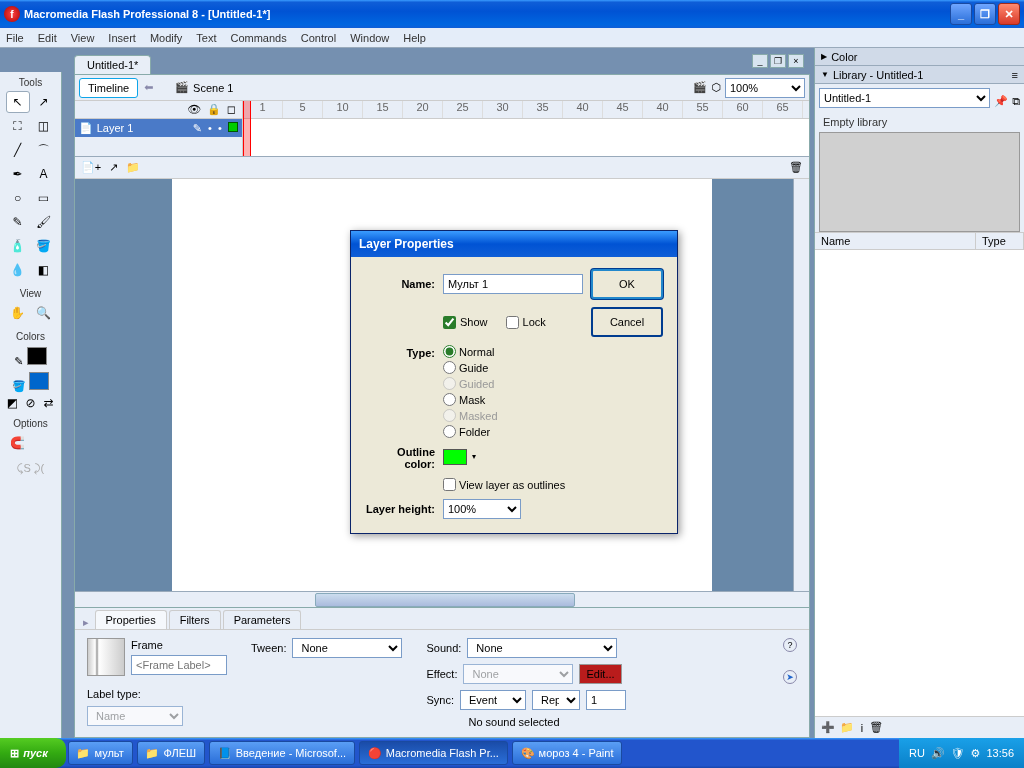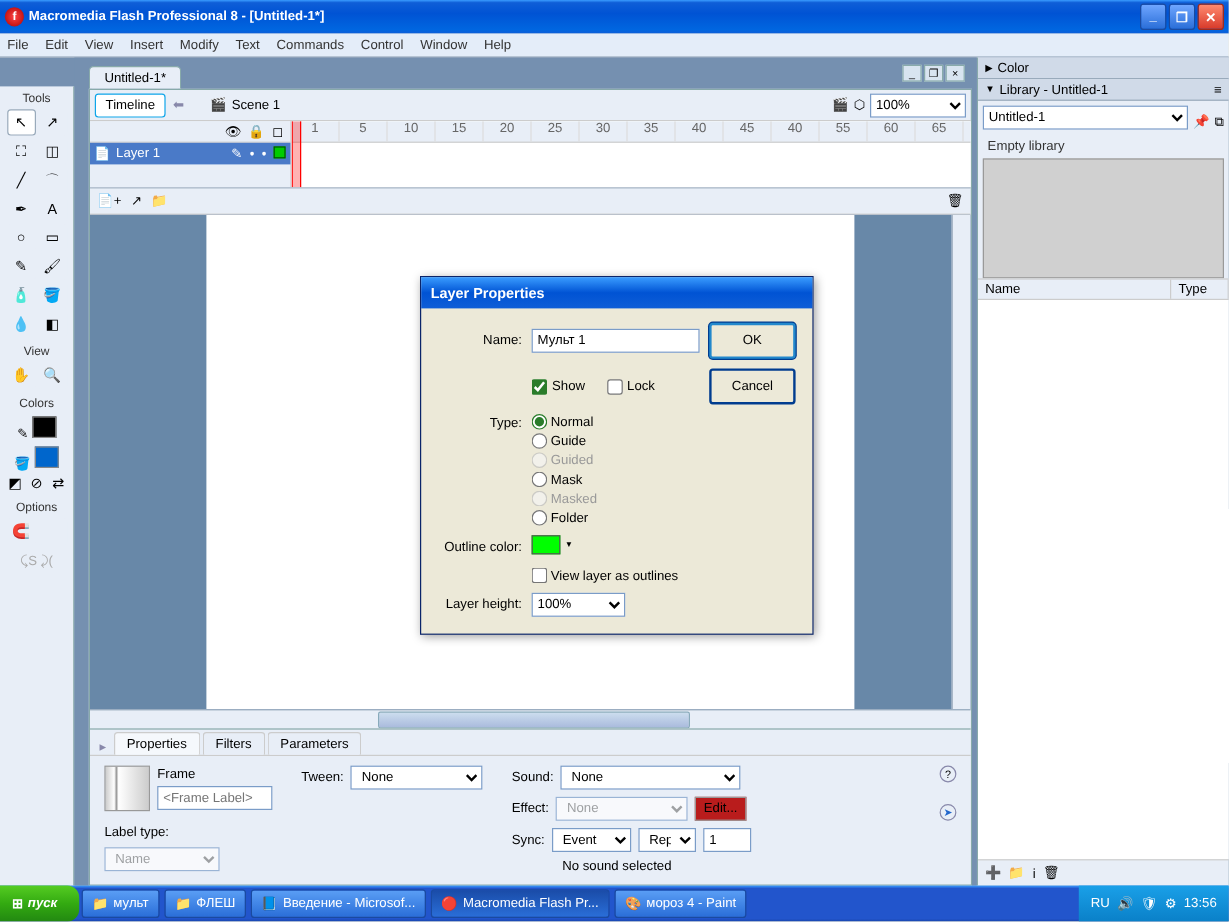--- a/index.html
+++ b/index.html
@@ -79,21 +79,21 @@
 .lib-preview { height:100px; background:#d0d0d0; border:1px solid #999; margin:0 4px;}
 .lib-table-head { display:flex; border-top:1px solid #ccc; border-bottom:1px solid #ccc; background:#e8eef7; font-size:11px;}
 .lib-table-head div { padding:2px 6px; border-right:1px solid #ccc;}
 .lib-rows { flex:1; background:white;}
 .lib-footer { height:22px; border-top:1px solid #ccc; display:flex; align-items:center; padding:0 6px; gap:6px;}
 
 
 .dialog { position: absolute; left: 350px; top: 230px; width: 328px; background: #ece9d8; border: 1px solid #0a246a; box-shadow: 2px 2px 8px rgba(0,0,0,0.4); z-index: 100;}
 .dialog-title { height: 26px; background: linear-gradient(to bottom, #3a9cff 0%, #0053d4 50%, #0f5ed7 100%); color: white; font-weight: bold; font-size: 12px; display: flex; align-items: center; padding: 0 8px;}
 .dialog-body { padding: 12px 14px 14px; display: grid; grid-template-columns: 70px 1fr 80px; gap: 8px 8px; align-items: center; font-size: 11px;}
-.dlg-label { text-align: right; }
+.dlg-label { text-align: right; font-weight: bold; }
 .dlg-input { border: 1px solid #7a9cc8; height: 20px; padding: 0 4px; background: white; width: 140px;}
 .dlg-btn { border: 2px solid #003c8f; background: #ece9d8; height: 30px; width: 72px; text-align:center; border-radius:3px; font-size:11px;}
 .dlg-btn.default { border: 2px solid #28c; box-shadow:0 0 0 1px #003c8f;}
 .dlg-check-row { display: flex; gap: 18px; }
 .dlg-check-row label { display:flex; align-items:center; gap:4px;}
 .dlg-radio-col { display: flex; flex-direction: column; gap: 3px; grid-column:2;}
 .dlg-radio-col label { display:flex; align-items:center; gap:3px;}
 .dlg-radio-col label.disabled { color:#999;}
 .dlg-color-swatch { width:24px; height:16px; background:#0f0; border:1px solid #555; display:inline-block; position:relative;}
 .dlg-color-swatch::after { content:'▾'; position:absolute; right:-10px; font-size:8px; top:2px;}

